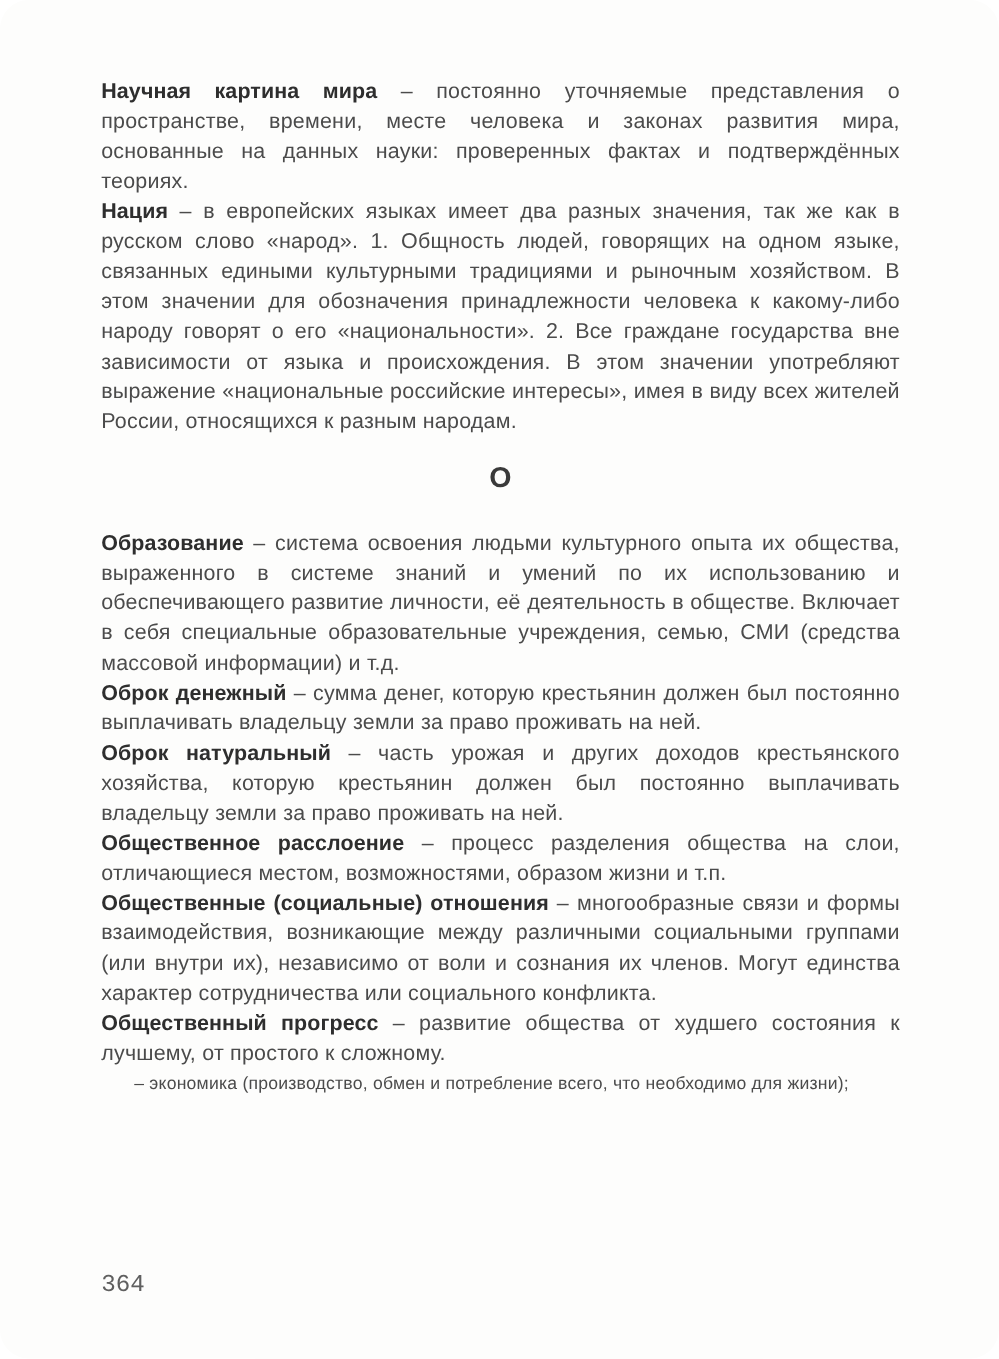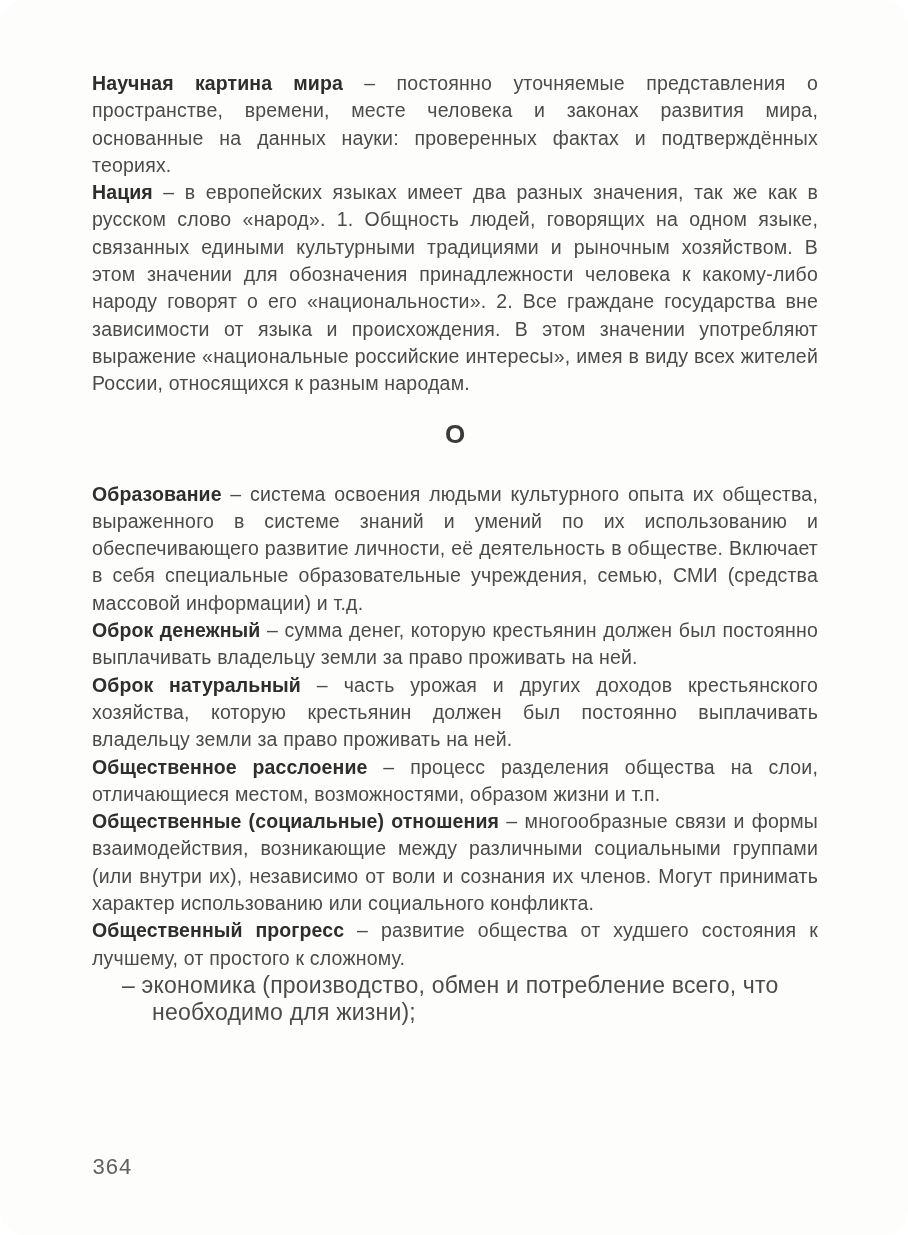--- a/index.html
+++ b/index.html
@@ -43,21 +43,21 @@
     margin: 0;
     padding: 21px 0 31px 0;
     text-align: center;
     font-size: 26px;
     font-weight: bold;
     color: #3a3a3a;
     letter-spacing: 0;
   }
   .list-item {
     margin: 0;
-    font-size: 23px;
+    font-size: 16px;
     line-height: 27.3px;
     letter-spacing: 0.2px;
     color: #4b4b4b;
     padding-left: 60px;
     text-indent: -30px;
     text-align: left;
   }
   .page-number {
     position: absolute;
     left: 92px;
@@ -81,21 +81,21 @@
     <h2 class="section-letter">О</h2>
 
     <p class="entry"><span class="term">Образование</span> <span>– система освоения людьми культурного опыта их общества, выраженного в системе знаний и умений по их использованию и обеспечивающего развитие личности, её деятельность в обществе. Включает в себя специальные образовательные учреждения, семью, СМИ (средства массовой информации) и т.д.</span></p>
 
     <p class="entry"><span class="term">Оброк денежный</span> <span>– сумма денег, которую крестьянин должен был постоянно выплачивать владельцу земли за право проживать на ней.</span></p>
 
     <p class="entry"><span class="term">Оброк натуральный</span> <span>– часть урожая и других доходов крестьянского хозяйства, которую крестьянин должен был постоянно выплачивать владельцу земли за право проживать на ней.</span></p>
 
     <p class="entry"><span class="term">Общественное расслоение</span> <span>– процесс разделения общества на слои, отличающиеся местом, возможностями, образом жизни и т.п.</span></p>
 
-    <p class="entry"><span class="term">Общественные (социальные) отношения</span> <span>– многообразные связи и формы взаимодействия, возникающие между различными социальными группами (или внутри их), независимо от воли и сознания их членов. Могут принимать характер использованию или социального конфликта.</span></p>
+    <p class="entry"><span class="term">Общественные (социальные) отношения</span> <span>– многообразные связи и формы взаимодействия, возникающие между различными социальными группами (или внутри их), независимо от воли и сознания их членов. Могут единства характер сотрудничества или социального конфликта.</span></p>
 
     <p class="entry"><span class="term">Общественный прогресс</span> <span>– развитие общества от худшего состояния к лучшему, от простого к сложному.</span></p>
 
 
     <p class="list-item">– экономика (производство, обмен и потребление всего, что необходимо для жизни);</p>
 
   </main>
 
   <div class="page-number">364</div>
 </div>

